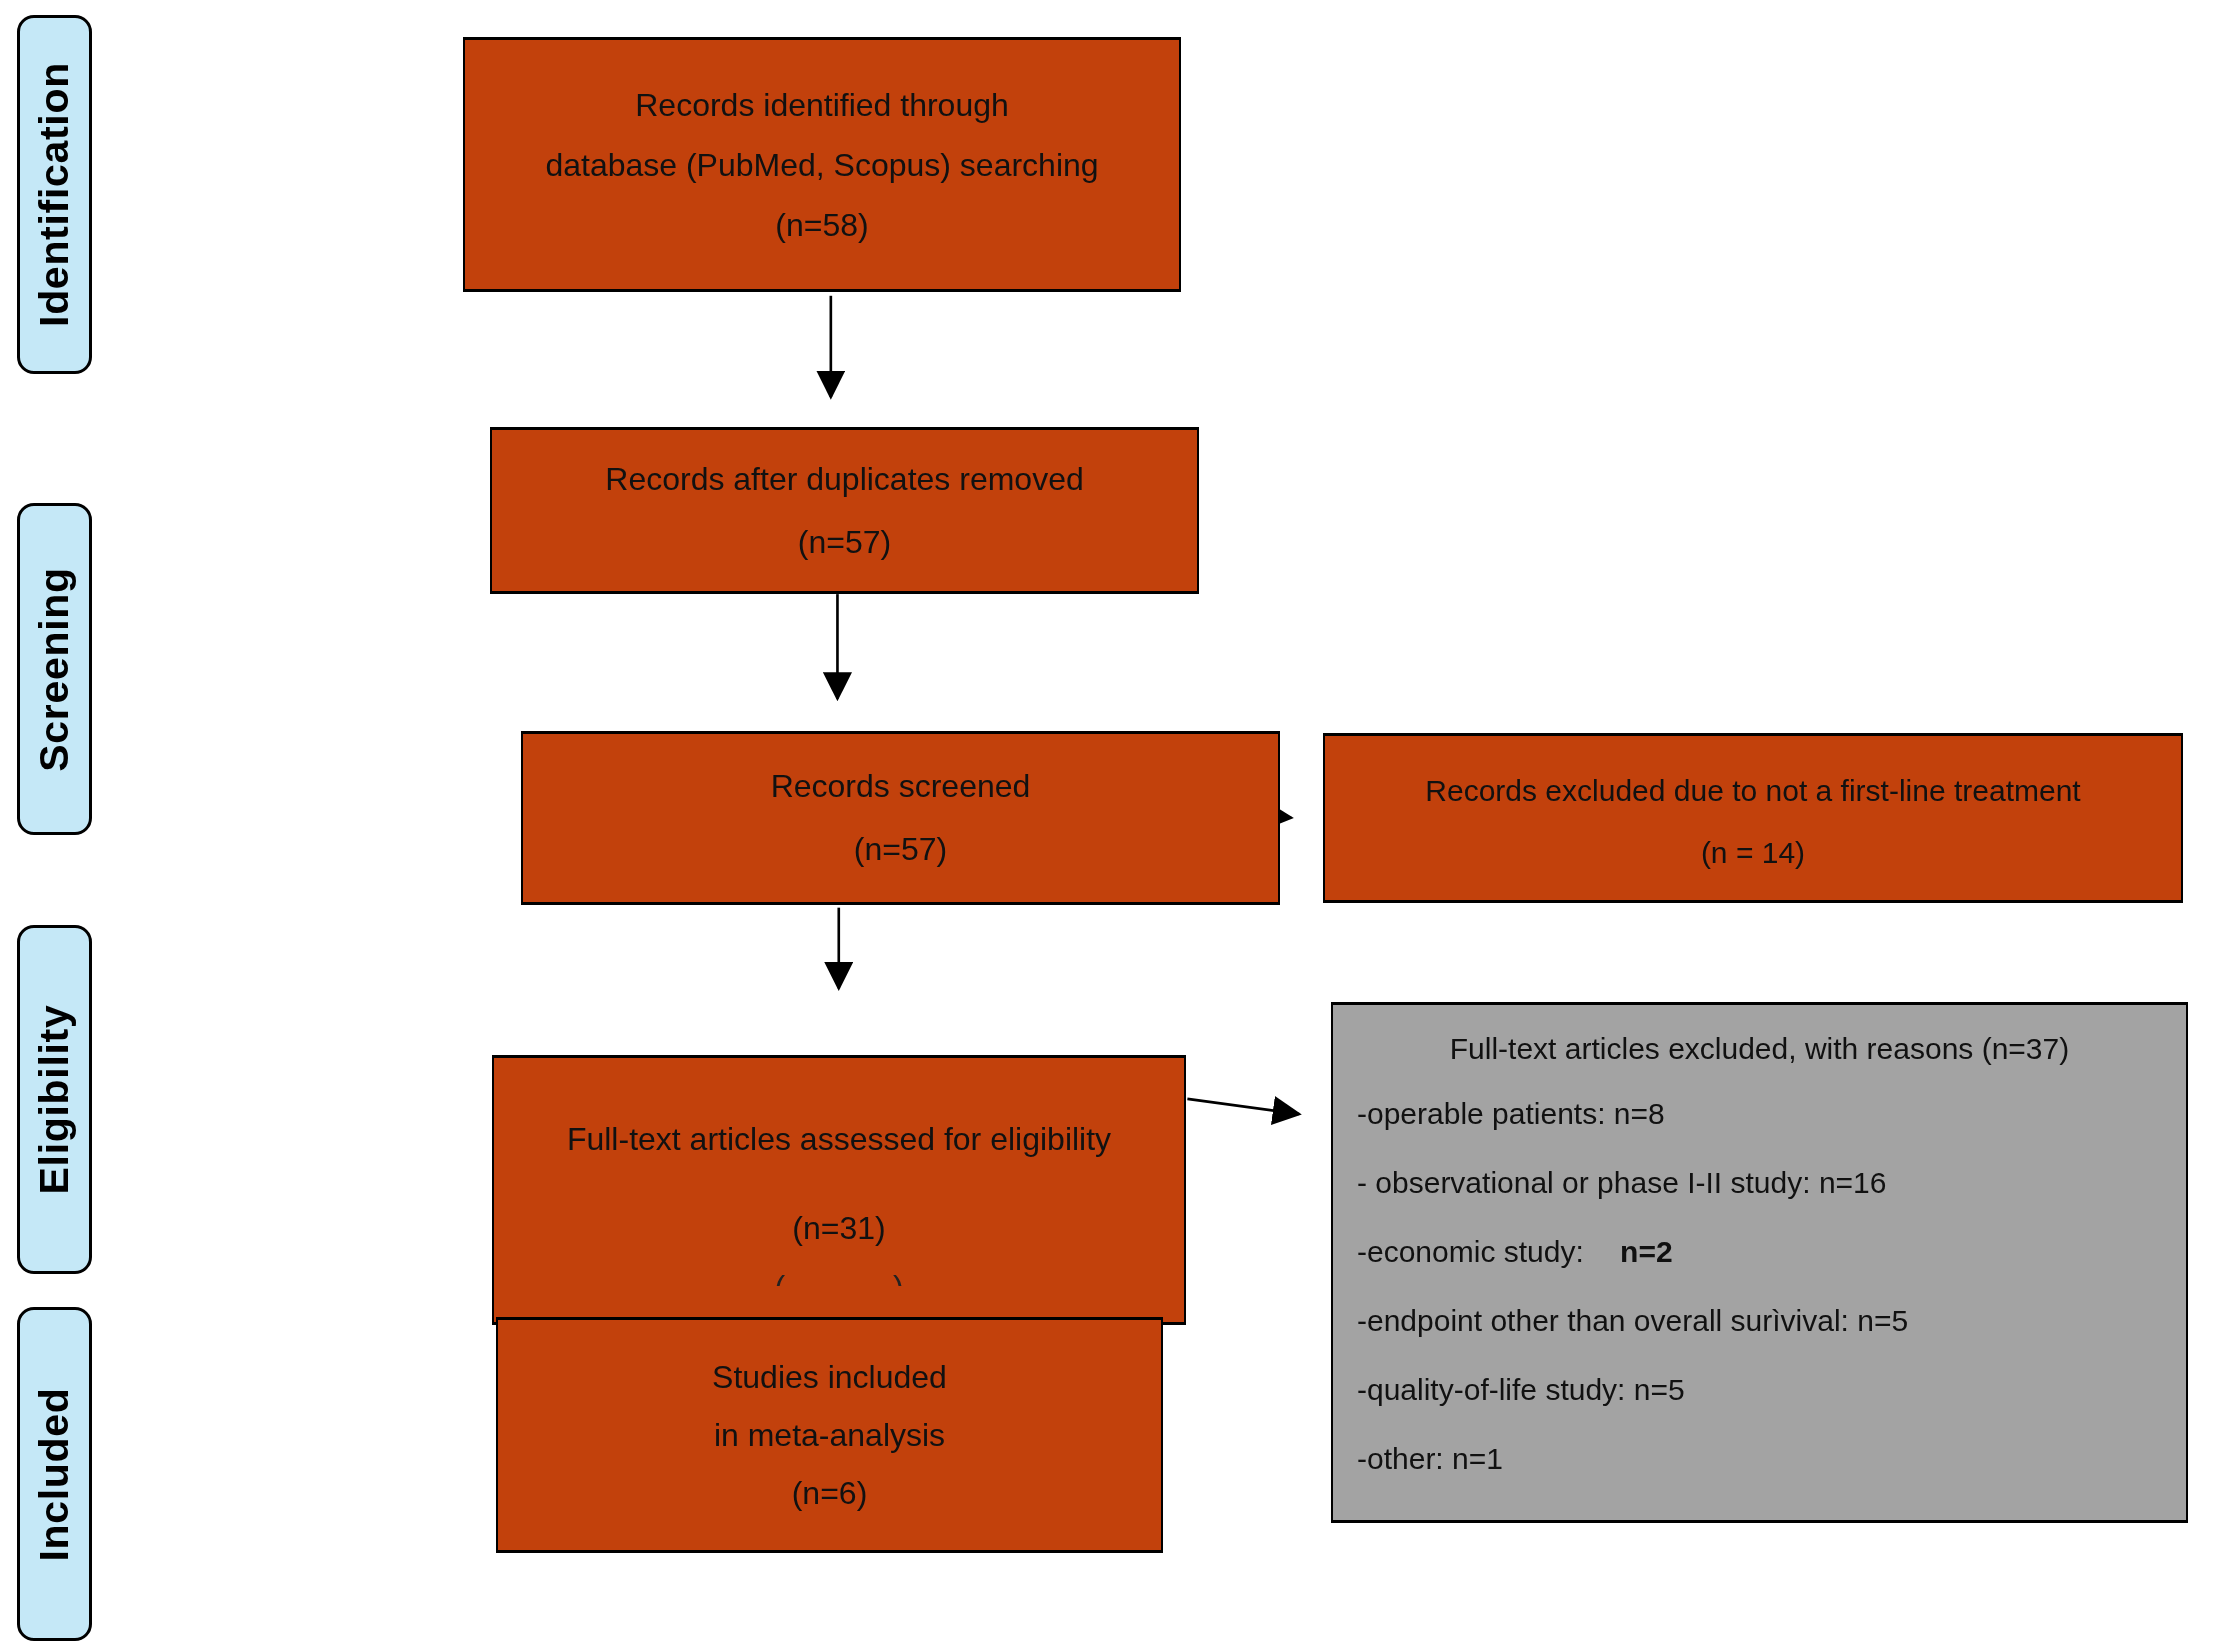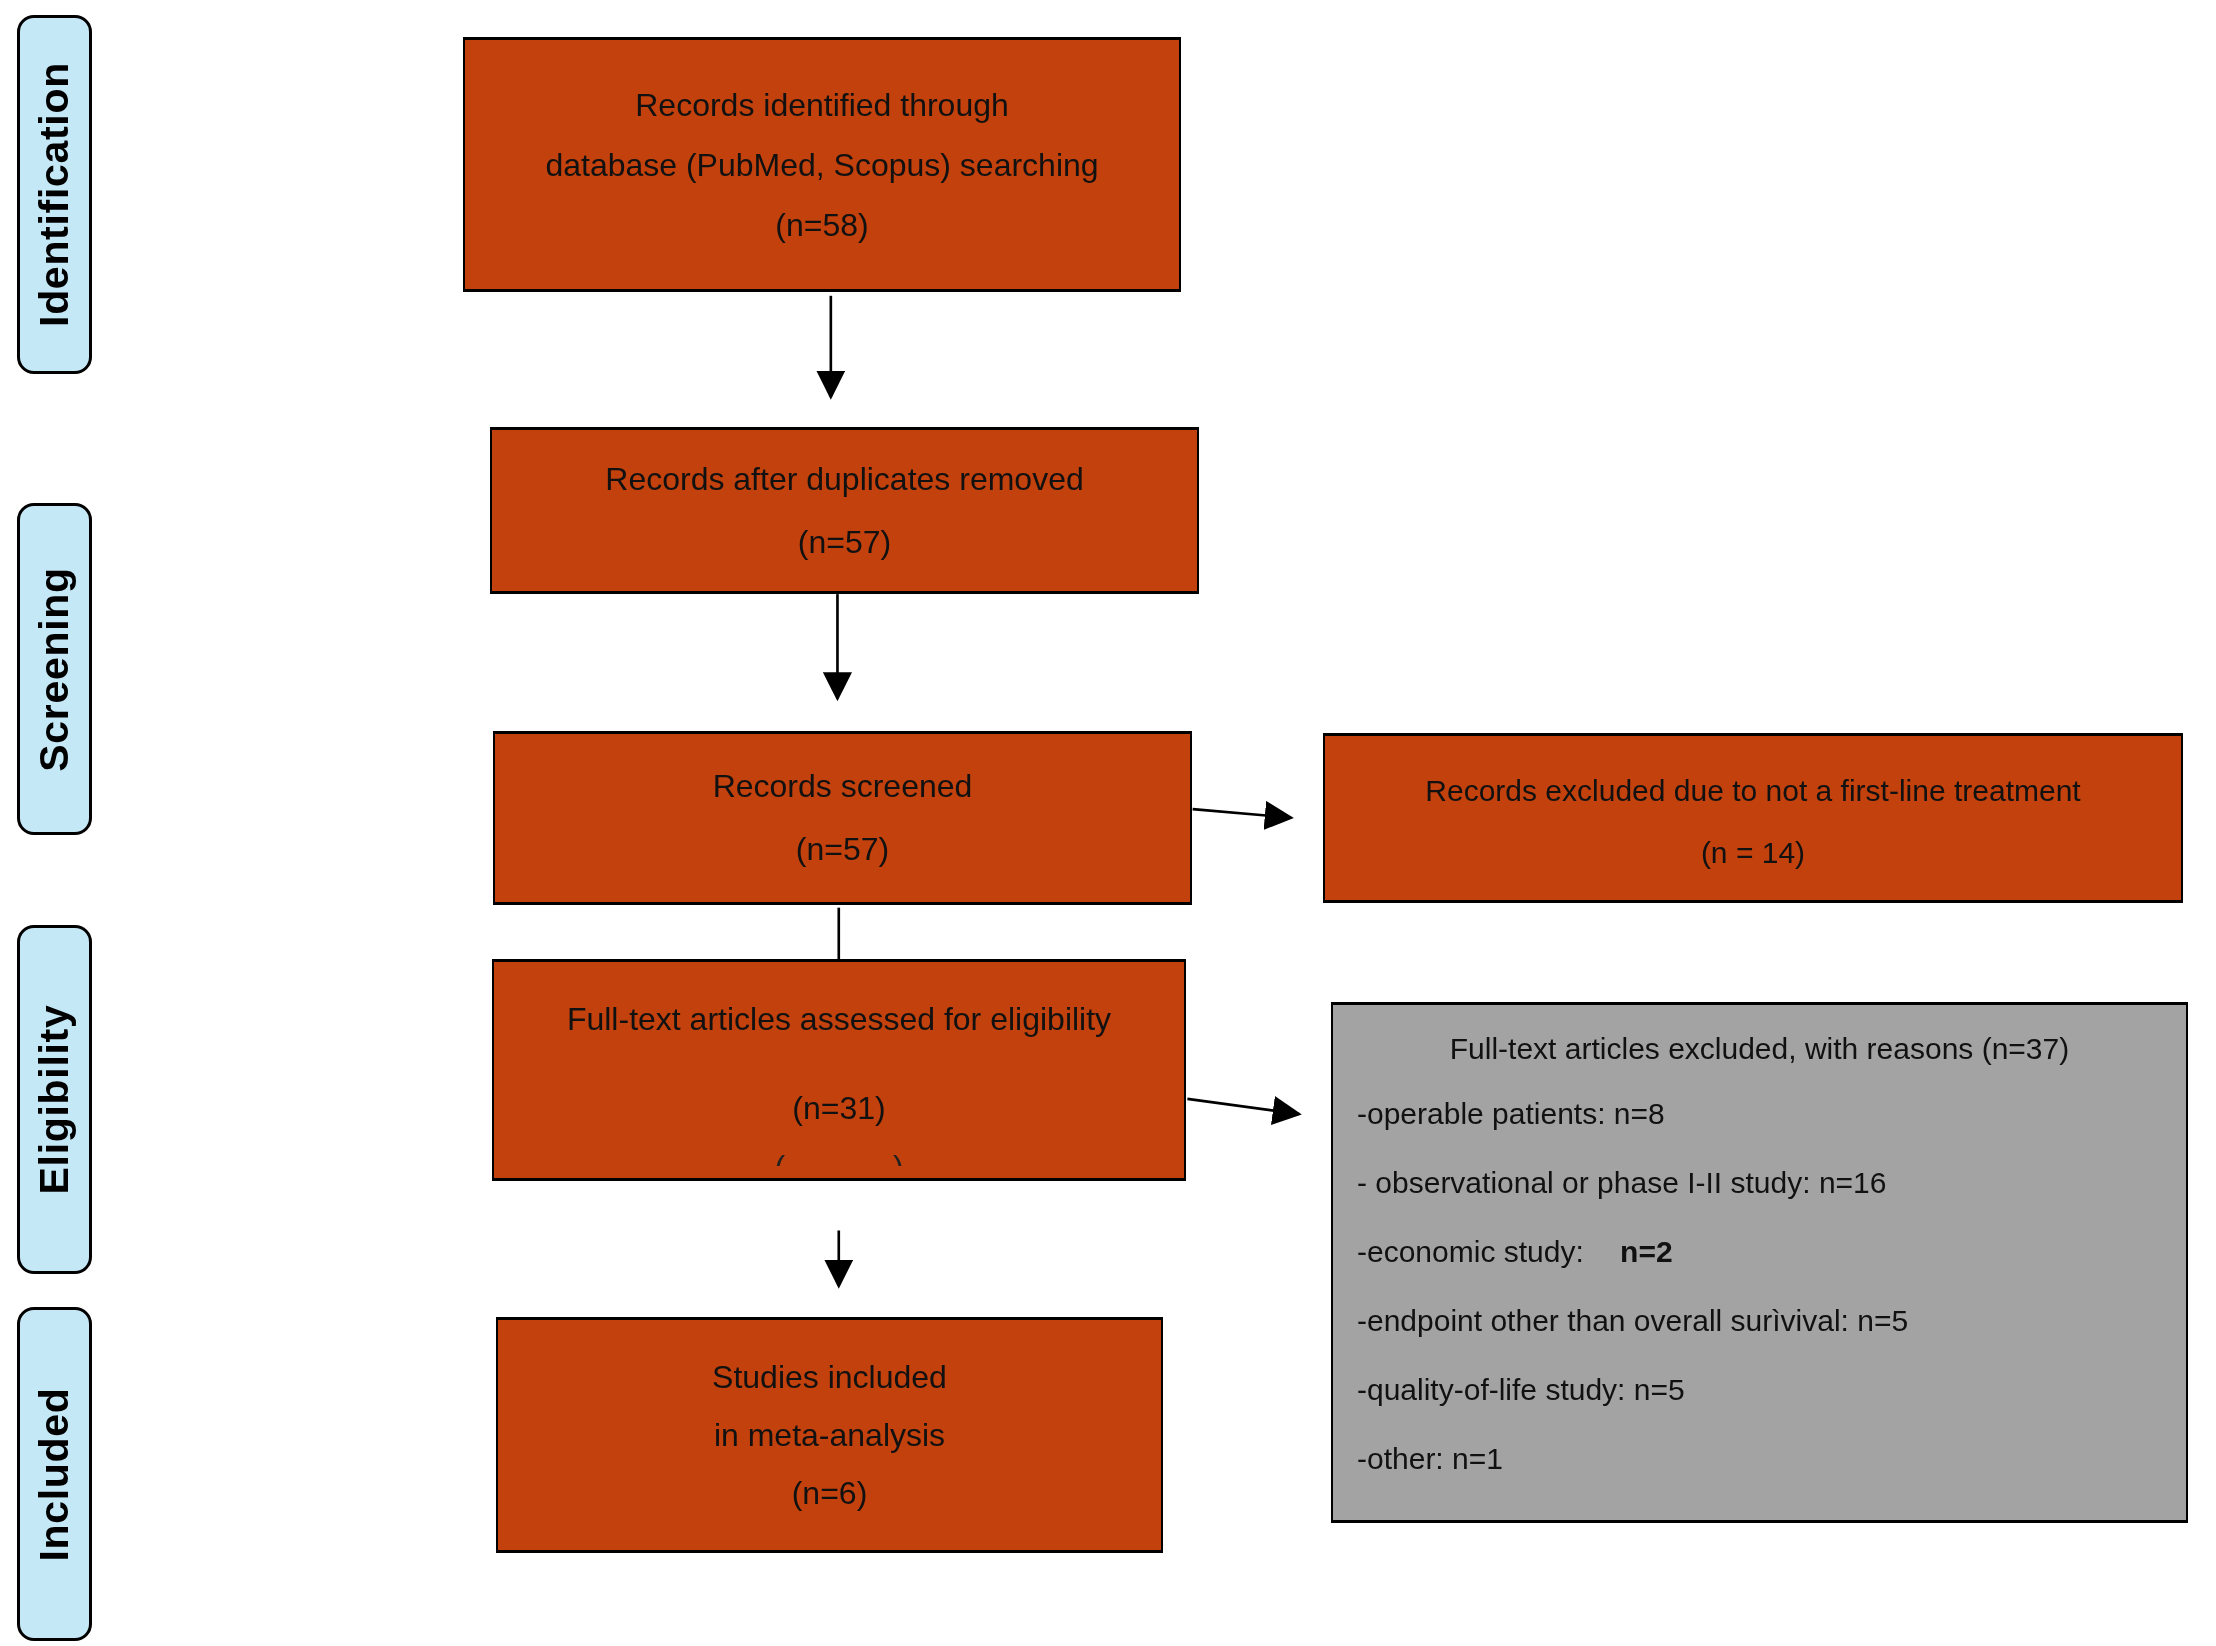--- a/index.html
+++ b/index.html
@@ -119,26 +119,26 @@
     <div class="ln">Records identified through</div>
     <div class="ln">database (PubMed, Scopus) searching</div>
     <div class="ln">(n=58)</div>
   </div>
 
   <div class="fbox lh95" style="left:490px; top:427px; width:709px; height:167px;">
     <div class="ln">Records after duplicates removed</div>
     <div class="ln">(n=57)</div>
   </div>
 
-  <div class="fbox lh95" style="left:493px; top:731px; width:699px; height:174px;">
+  <div class="fbox lh95" style="left:521px; top:731px; width:759px; height:174px;">
     <div class="ln">Records screened</div>
     <div class="ln">(n=57)</div>
   </div>
 
-  <div class="fbox lh135" style="left:492px; top:959px; width:694px; height:222px;">
+  <div class="fbox lh135" style="left:492px; top:1055px; width:694px; height:270px;">
     <div class="ln">Full-text articles assessed for eligibility</div>
     <div class="ln">(n=31)</div>
     <div class="partial">( )</div>
   </div>
 
   <div class="fbox lh88" style="left:496px; top:1317px; width:667px; height:236px;">
     <div class="ln">Studies included</div>
     <div class="ln">in meta-analysis</div>
     <div class="ln">(n=6)</div>
   </div>

